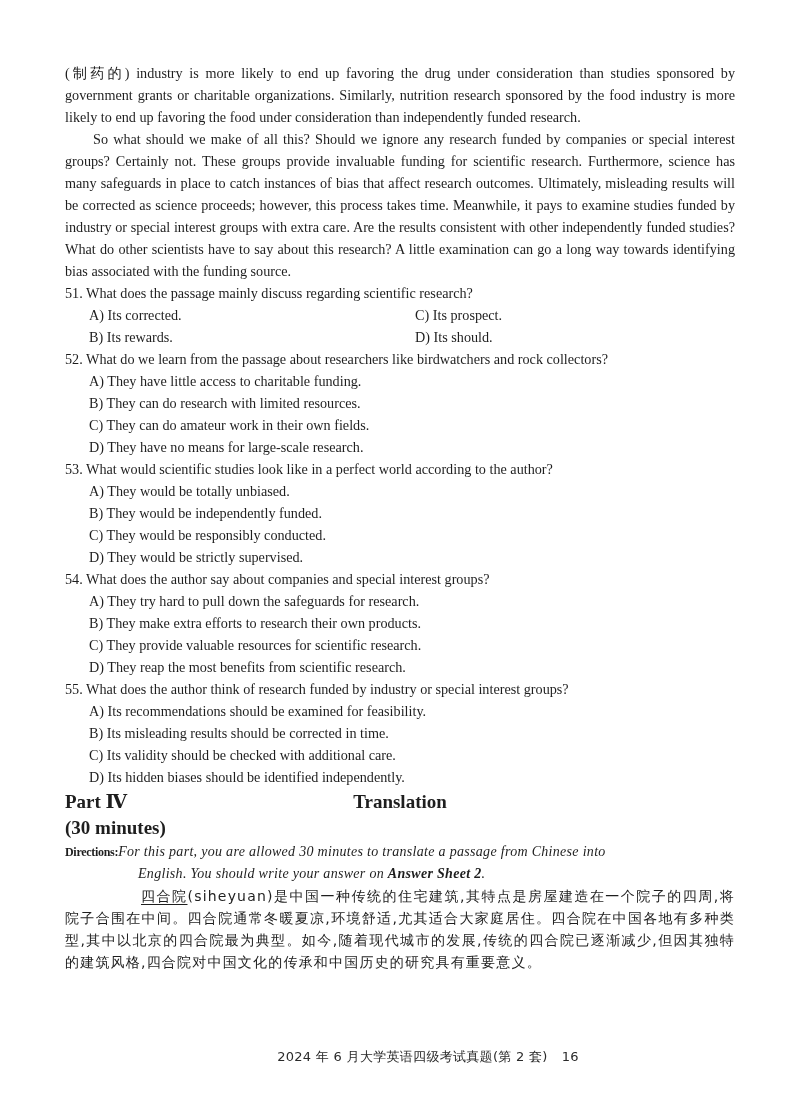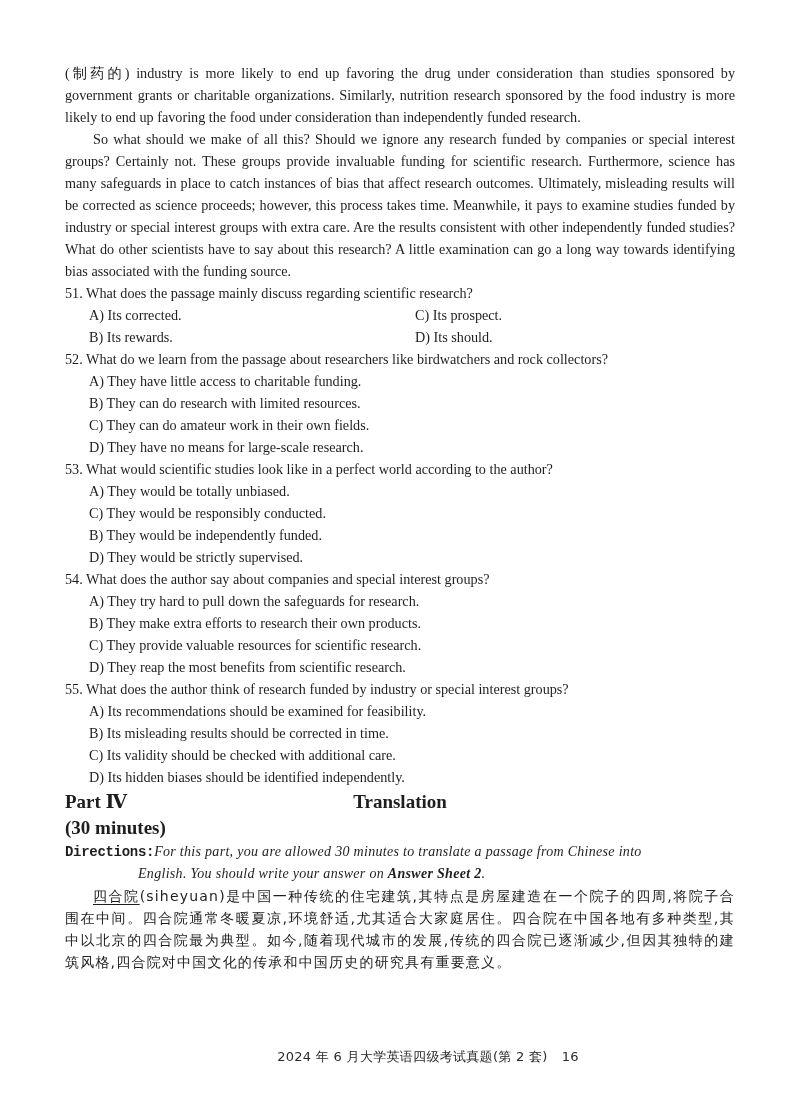--- a/index.html
+++ b/index.html
@@ -18,30 +18,30 @@
     .opt { font-size: 14.2px; line-height: 22px; margin: 0 0 0 24px; }
     .opt-grid { display: grid; grid-template-columns: 326px 1fr; margin-left: 24px; }
     .opt-grid .cell { font-size: 14.2px; line-height: 22px; }
     .part-header {
       display: flex; justify-content: space-between; align-items: baseline;
       font-weight: bold; font-size: 19px; line-height: 26px; margin-top: 1px; flex-direction: column;
     }
     .part-header .title { position: absolute; left: 50%; transform: translateX(-50%); }
     .part-wrap { position: relative; }
     .directions { font-size: 14px; line-height: 22px; margin: 0; }
-    .directions .label { font-weight: bold; font-family: Liberation Mono, monospace; font-size: 14px; letter-spacing: -0.3px; }
+    .directions .label { font-weight: bold; font-family: Liberation Serif, serif; font-size: 12px; letter-spacing: -0.3px; }
     .directions .text { font-style: italic; letter-spacing: 0.3px; }
     .directions .text b { font-style: italic; }
     .directions .line2 { padding-left: 73px; display: block; }
     .cn {
       font-family: "DejaVu Sans", sans-serif; font-size: 14px; line-height: 22px;
       margin: 0; text-indent: 28px; letter-spacing: 1.2px; text-align: justify;
       text-align-last: left;
     }
-    .cn .term { text-decoration: underline; text-underline-offset: 3px; }
+    .cn .term { text-decoration: underline; text-underline-offset: 3px; margin-left: 48px; }
     .footer {
       position: absolute; top: 1048px; left: 0; width: 800px; text-align: center;
       font-family: "DejaVu Sans", sans-serif; font-size: 13px; color: #2a2a2a; letter-spacing: 0.3px; padding-left: 28px;
     }
     .footer .pg { margin-left: 14px; }
   </style>
 </head>
 <body>
 
 <div class="page">
@@ -63,22 +63,22 @@
     <p class="q"><span>52.</span> <span>What do we learn from the passage about researchers like birdwatchers and rock collectors?</span></p>
     <p class="opt"><span>A)</span> <span>They have little access to charitable funding.</span></p>
     <p class="opt"><span>B)</span> <span>They can do research with limited resources.</span></p>
     <p class="opt"><span>C)</span> <span>They can do amateur work in their own fields.</span></p>
     <p class="opt"><span>D)</span> <span>They have no means for large-scale research.</span></p>
   </div>
 
   <div>
     <p class="q"><span>53.</span> <span>What would scientific studies look like in a perfect world according to the author?</span></p>
     <p class="opt"><span>A)</span> <span>They would be totally unbiased.</span></p>
+    <p class="opt"><span>B)</span> <span>They would be independently funded.</span></p>
     <p class="opt"><span>C)</span> <span>They would be responsibly conducted.</span></p>
-    <p class="opt"><span>B)</span> <span>They would be independently funded.</span></p>
     <p class="opt"><span>D)</span> <span>They would be strictly supervised.</span></p>
   </div>
 
   <div>
     <p class="q"><span>54.</span> <span>What does the author say about companies and special interest groups?</span></p>
     <p class="opt"><span>A)</span> <span>They try hard to pull down the safeguards for research.</span></p>
     <p class="opt"><span>B)</span> <span>They make extra efforts to research their own products.</span></p>
     <p class="opt"><span>C)</span> <span>They provide valuable resources for scientific research.</span></p>
     <p class="opt"><span>D)</span> <span>They reap the most benefits from scientific research.</span></p>
   </div>

